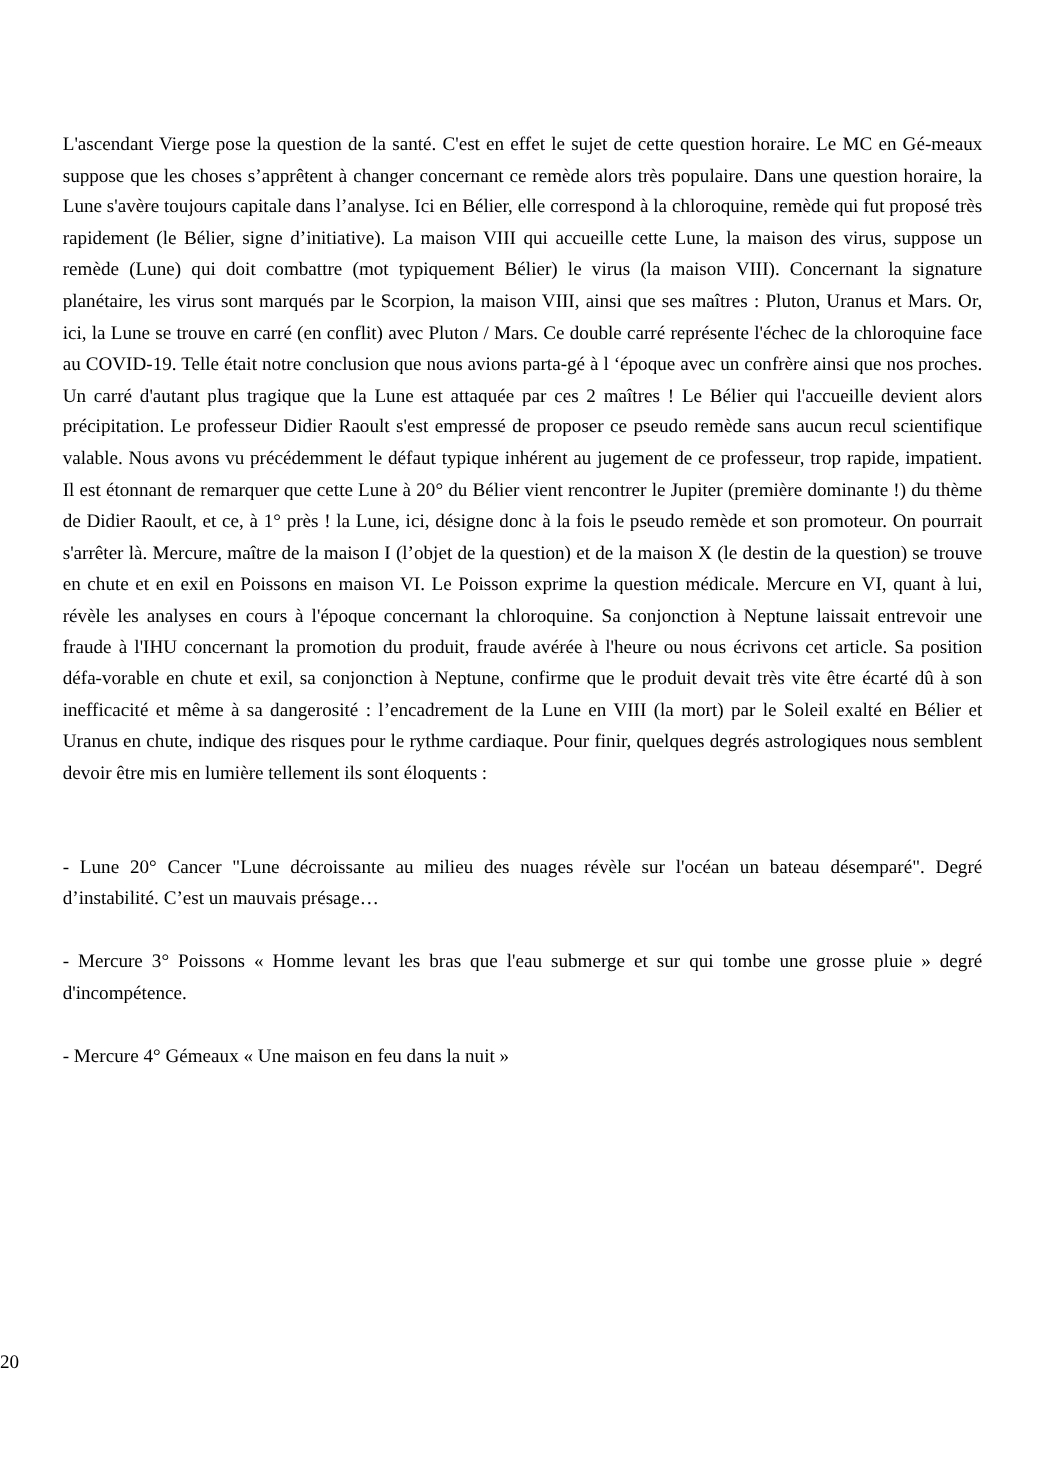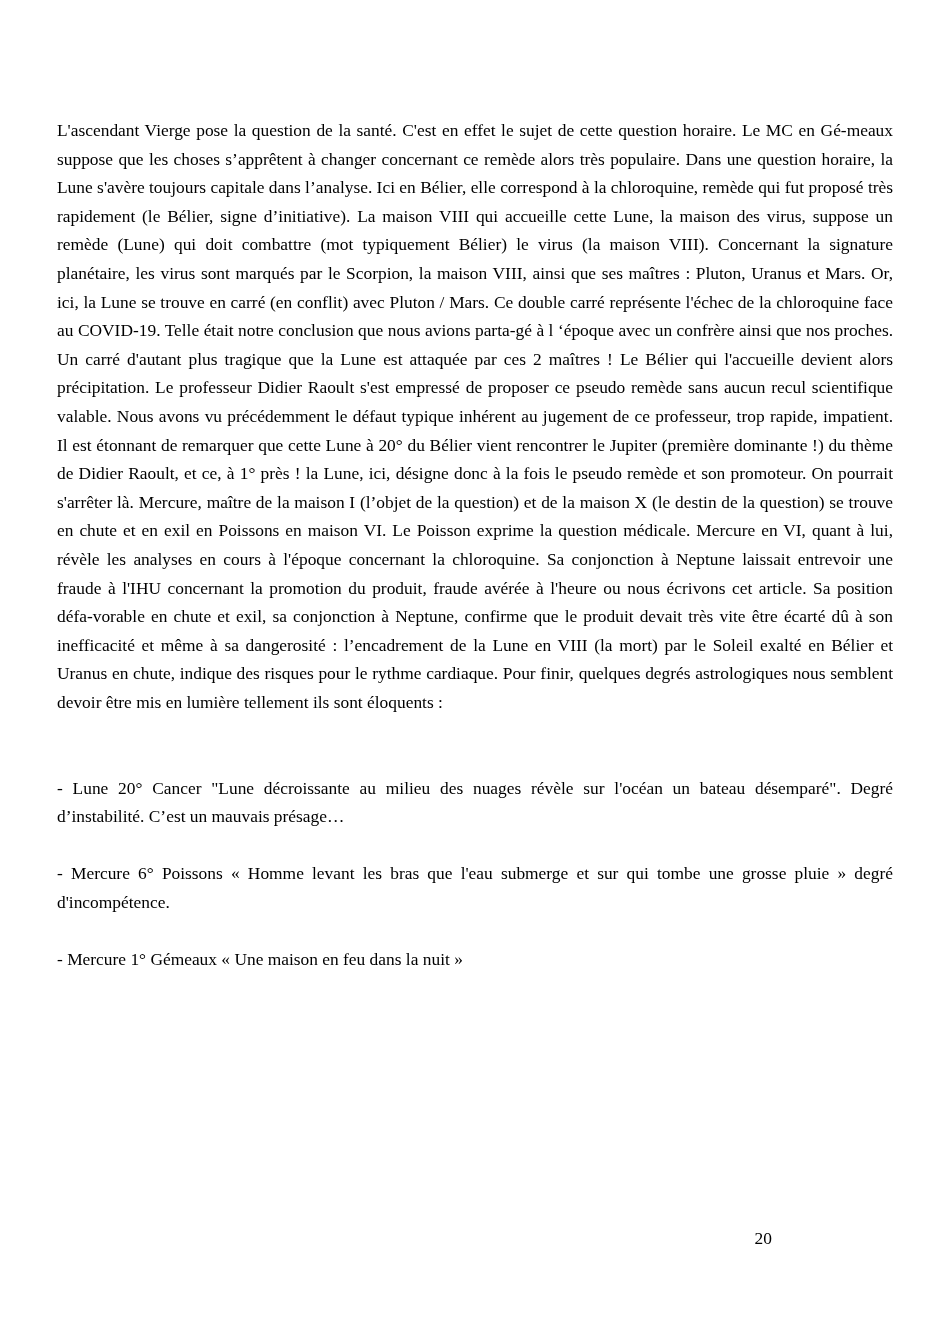--- a/index.html
+++ b/index.html
@@ -36,42 +36,42 @@
     text-justify: inter-word;
     margin: 0 0 0 0;
     hyphens: manual;
     font-family: Liberation Serif, serif;
   }
   .gap {
     height: 28.6px;
   }
   .page-number {
     position: absolute;
-    left: 16px;
+    left: 0;
     top: 1228px;
     width: 756px;
-    text-align: right;
+    text-align: left;
     font-size: 17.4px;
     font-family: "Liberation Serif", serif;
     color: #000000;
   }
 </style>
 </head>
 <body>
 
 <div class="page">
 
   <div class="content">
 
     <p class="para">L'ascendant Vierge pose la question de la santé. C'est en effet le sujet de cette question horaire. Le MC en Gé-meaux suppose que les choses s’apprêtent à changer concernant ce remède alors très populaire. Dans une question horaire, la Lune s'avère toujours capitale dans l’analyse. Ici en Bélier, elle correspond à la chloroquine, remède qui fut proposé très rapidement (le Bélier, signe d’initiative). La maison VIII qui accueille cette Lune, la maison des virus, suppose un remède (Lune) qui doit combattre (mot typiquement Bélier) le virus (la maison VIII). Concernant la signature planétaire, les virus sont marqués par le Scorpion, la maison VIII, ainsi que ses maîtres : Pluton, Uranus et Mars. Or, ici, la Lune se trouve en carré (en conflit) avec Pluton / Mars. Ce double carré représente l'échec de la chloroquine face au COVID-19. Telle était notre conclusion que nous avions parta-gé à l ‘époque avec un confrère ainsi que nos proches. Un carré d'autant plus tragique que la Lune est attaquée par ces 2 maîtres ! Le Bélier qui l'accueille devient alors précipitation. Le professeur Didier Raoult s'est empressé de proposer ce pseudo remède sans aucun recul scientifique valable. Nous avons vu précédemment le défaut typique inhérent au jugement de ce professeur, trop rapide, impatient. Il est étonnant de remarquer que cette Lune à 20° du Bélier vient rencontrer le Jupiter (première dominante !) du thème de Didier Raoult, et ce, à 1° près ! la Lune, ici, désigne donc à la fois le pseudo remède et son promoteur. On pourrait s'arrêter là. Mercure, maître de la maison I (l’objet de la question) et de la maison X (le destin de la question) se trouve en chute et en exil en Poissons en maison VI. Le Poisson exprime la question médicale. Mercure en VI, quant à lui, révèle les analyses en cours à l'époque concernant la chloroquine. Sa conjonction à Neptune laissait entrevoir une fraude à l'IHU concernant la promotion du produit, fraude avérée à l'heure ou nous écrivons cet article. Sa position défa-vorable en chute et exil, sa conjonction à Neptune, confirme que le produit devait très vite être écarté dû à son inefficacité et même à sa dangerosité : l’encadrement de la Lune en VIII (la mort) par le Soleil exalté en Bélier et Uranus en chute, indique des risques pour le rythme cardiaque. Pour finir, quelques degrés astrologiques nous semblent devoir être mis en lumière tellement ils sont éloquents :</p>
     <div class="gap"></div>
     <div class="gap"></div>
     <p class="para">- Lune 20° Cancer "Lune décroissante au milieu des nuages révèle sur l'océan un bateau désemparé". Degré d’instabilité. C’est un mauvais présage…</p>
     <div class="gap"></div>
-    <p class="para">- Mercure 6° Poissons « Homme levant les bras que l'eau submerge et sur qui tombe une grosse pluie » degré d'incompétence.</p>
+    <p class="para">- Mercure 3° Poissons « Homme levant les bras que l'eau submerge et sur qui tombe une grosse pluie » degré d'incompétence.</p>
     <div class="gap"></div>
-    <p class="para">- Mercure 1° Gémeaux « Une maison en feu dans la nuit »</p>
+    <p class="para">- Mercure 4° Gémeaux « Une maison en feu dans la nuit »</p>
 
   </div>
 
   <div class="page-number">20</div>
 
 </div>
 
 </body></html>

